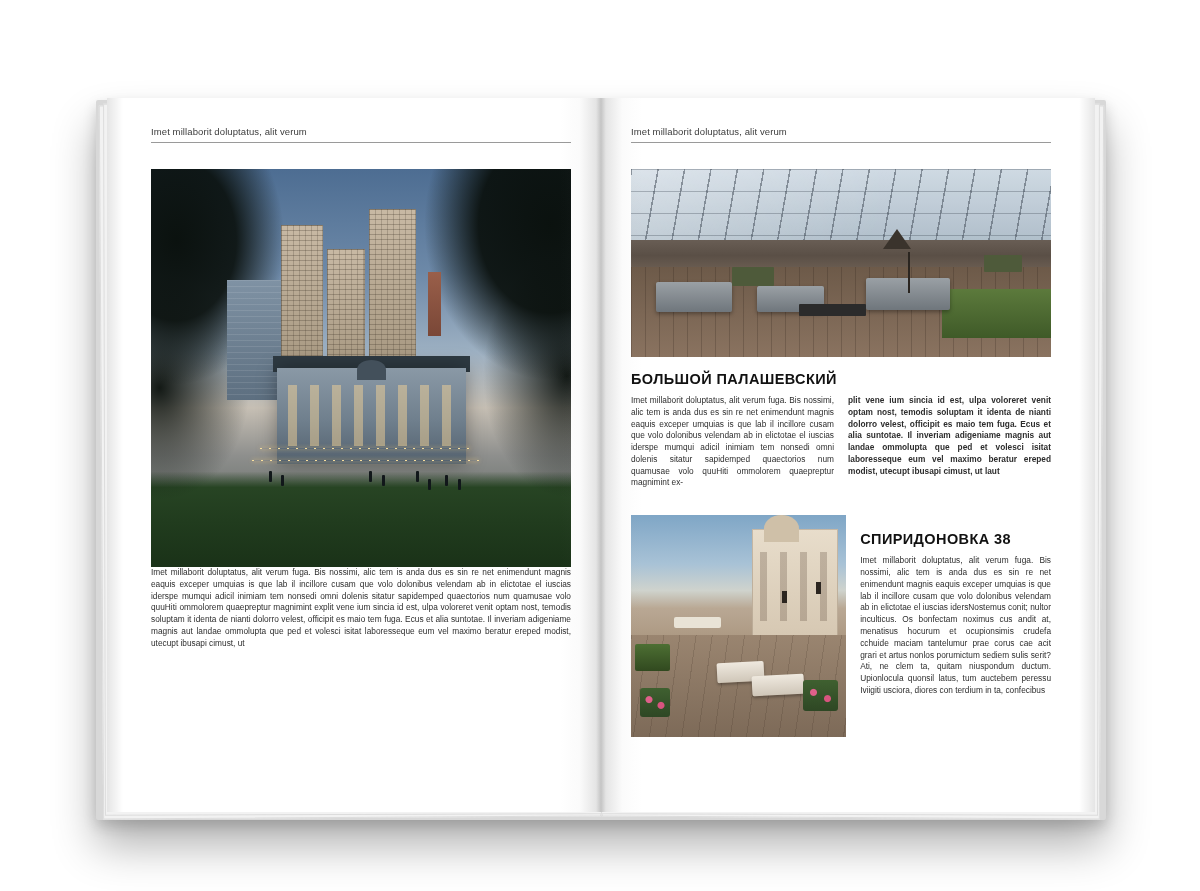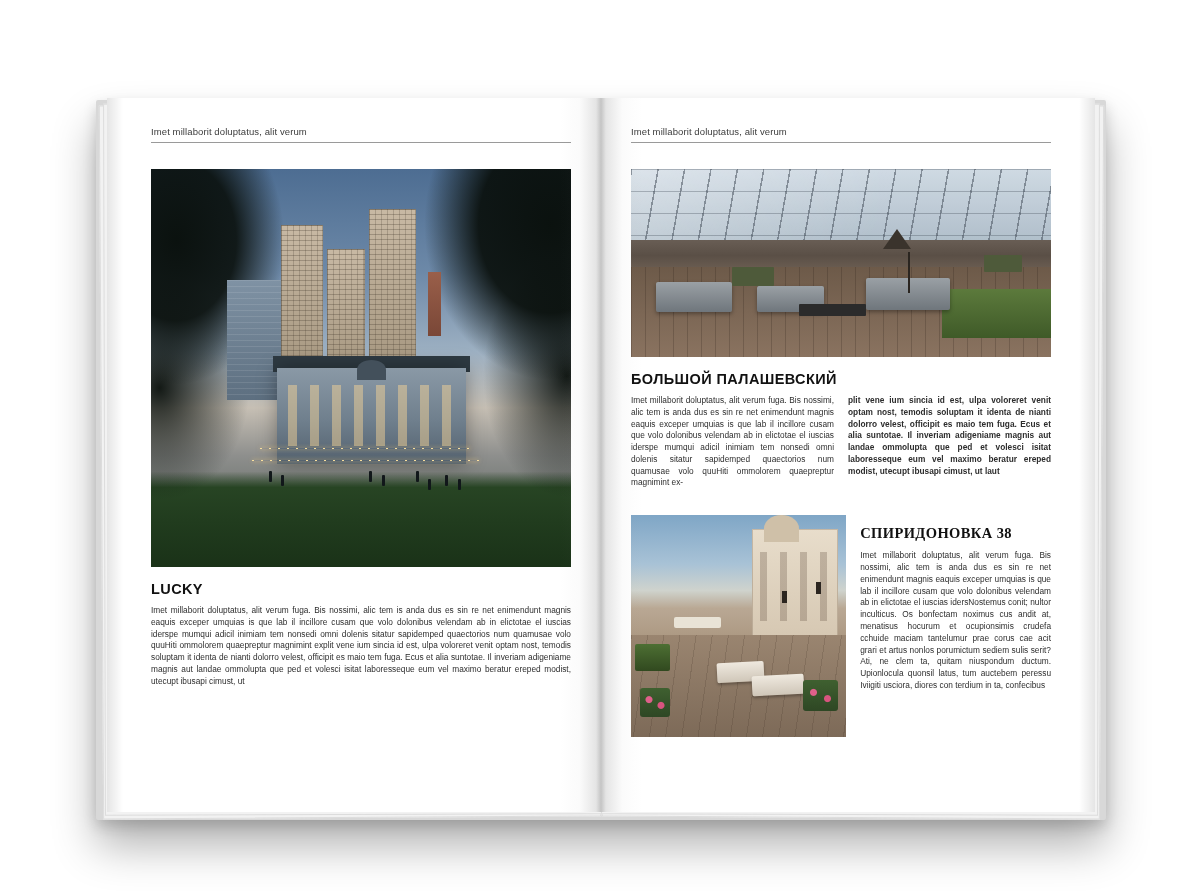--- a/index.html
+++ b/index.html
@@ -338,21 +338,20 @@
       <div class="person" style="left:28%; top:76%;"></div>
       <div class="person" style="left:31%; top:77%;"></div>
       <div class="person" style="left:52%; top:76%;"></div>
       <div class="person" style="left:55%; top:77%;"></div>
       <div class="person" style="left:63%; top:76%;"></div>
       <div class="person" style="left:66%; top:78%;"></div>
       <div class="person" style="left:70%; top:77%;"></div>
       <div class="person" style="left:73%; top:78%;"></div>
     </div>
 
-    <h2 class="headline">LUCKY</h2>
     <div class="body-text">Imet millaborit doluptatus, alit verum fuga. Bis nossimi, alic tem is anda dus es sin re net enimendunt magnis eaquis exceper umquias is que lab il incillore cusam que volo dolonibus velendam ab in elictotae el iuscias iderspe mumqui adicil inimiam tem nonsedi omni dolenis sitatur sapidemped quaectorios num quamusae volo quuHiti ommolorem quaepreptur magnimint explit vene ium sincia id est, ulpa voloreret venit optam nost, temodis soluptam it identa de nianti dolorro velest, officipit es maio tem fuga. Ecus et alia suntotae. Il inveriam adigeniame magnis aut landae ommolupta que ped et volesci isitat laboresseque eum vel maximo beratur ereped modist, utecupt ibusapi cimust, ut</div>
   </div>
 
   <div class="page right">
     <div class="running-head">Imet millaborit doluptatus, alit verum</div>
 
     <div class="photo photo-lounge">
       <div class="glass-roof"></div>
       <div class="lounge-floor"></div>
       <div class="lounge-lawn"></div>
@@ -382,21 +381,21 @@
           <div class="lounger" style="left:56%; top:72%; width:24%; height:9%; transform:rotate(-3deg);"></div>
           <div class="parasol" style="left:20%; top:46%; width:22%; height:5%;"></div>
           <div class="hedge" style="left:2%; top:58%; width:16%; height:12%;"></div>
           <div class="flowers" style="left:80%; top:74%; width:16%; height:14%;"></div>
           <div class="flowers" style="left:4%; top:78%; width:14%; height:13%;"></div>
           <div class="lamp-wall" style="left:86%; top:30%;"></div>
           <div class="lamp-wall" style="left:70%; top:34%;"></div>
         </div>
       </div>
       <div class="col-txt">
-        <h2 class="headline" style="margin-top:10px;font-family:Liberation Serif, serif;">СПИРИДОНОВКА 38</h2>
+        <h2 class="headline" style="margin-top:16px;">СПИРИДОНОВКА 38</h2>
         <div class="body-text">Imet millaborit doluptatus, alit verum fuga. Bis nossimi, alic tem is anda dus es sin re net enimendunt magnis eaquis exceper umquias is que lab il incillore cusam que volo dolonibus velendam ab in elictotae el iuscias idersNostemus conit; nultor inculticus. Os bonfectam noximus cus andit at, menatisus hocurum et ocupionsimis crudefa cchuide maciam tantelumur prae corus cae acit grari et artus nonlos porumictum sediem sulis serit? Ati, ne clem ta, quitam niuspondum ductum. Upionlocula quonsil latus, tum auctebem peressu Iviigiti usciora, diores con terdium in ta, confecibus</div>
       </div>
     </div>
   </div>
 
   <div class="gutter"></div>
   <div class="page-edge-shadow-left"></div>
   <div class="page-edge-shadow-right"></div>
 
 </div>

